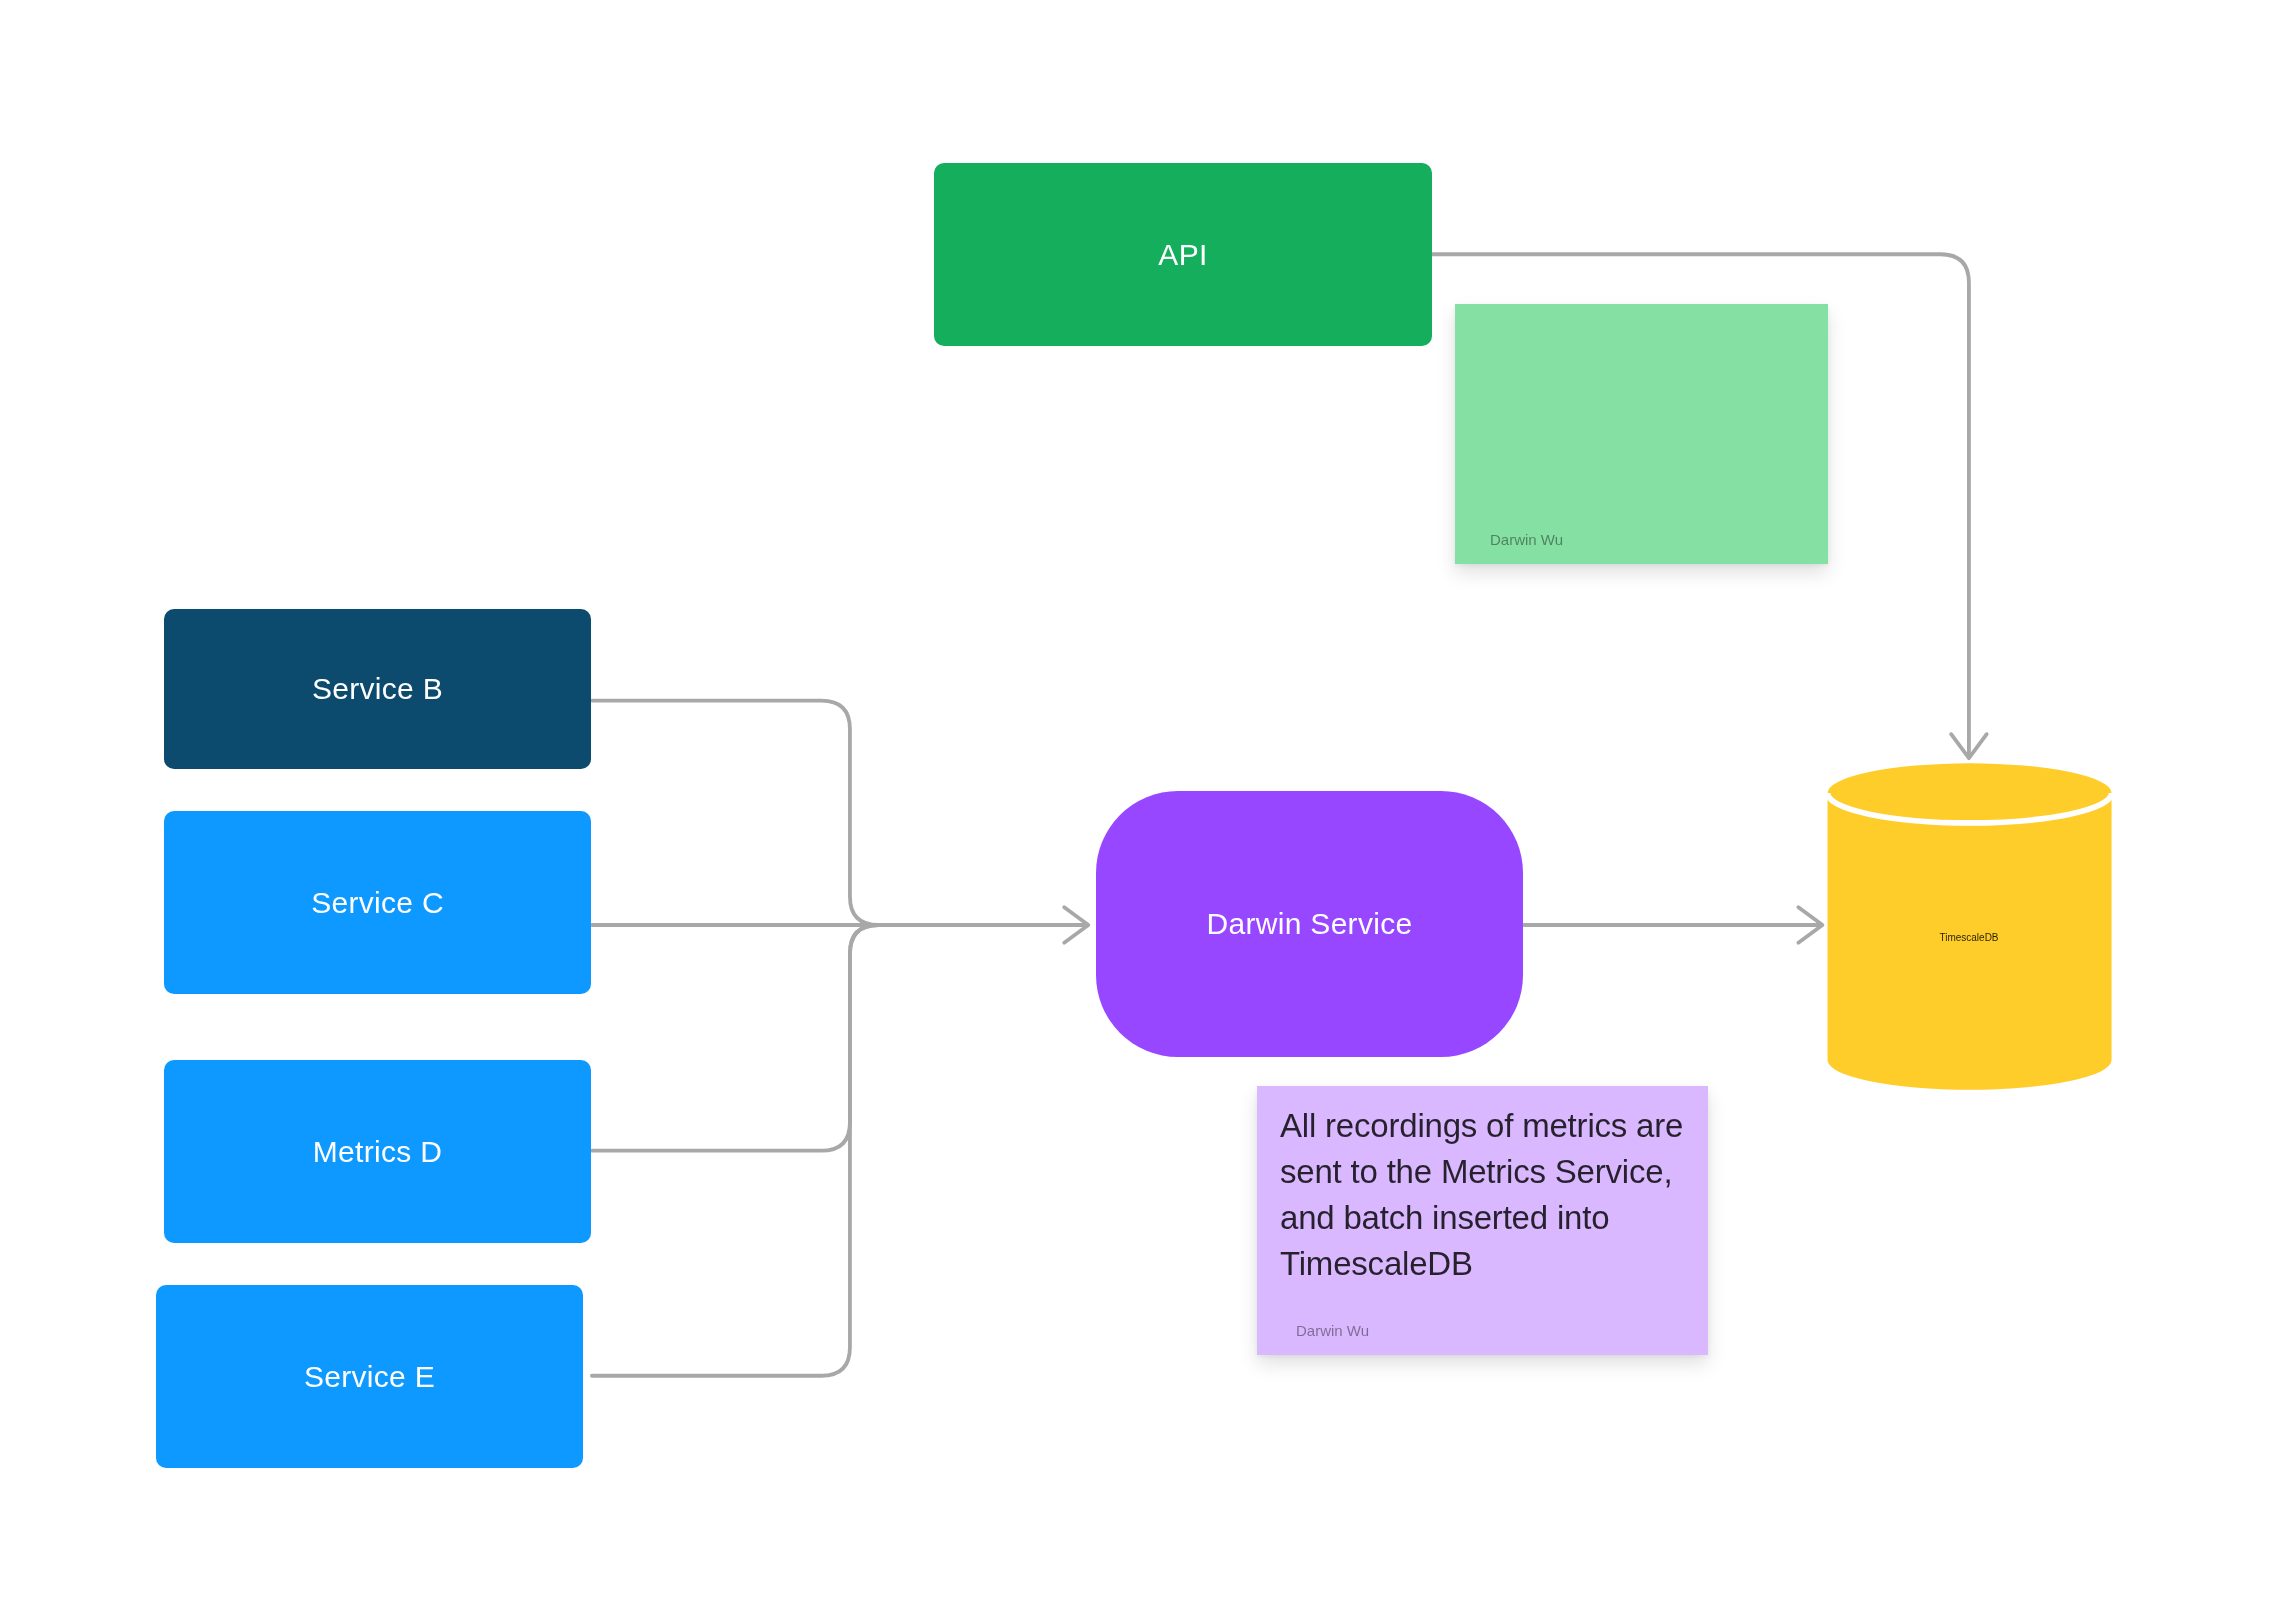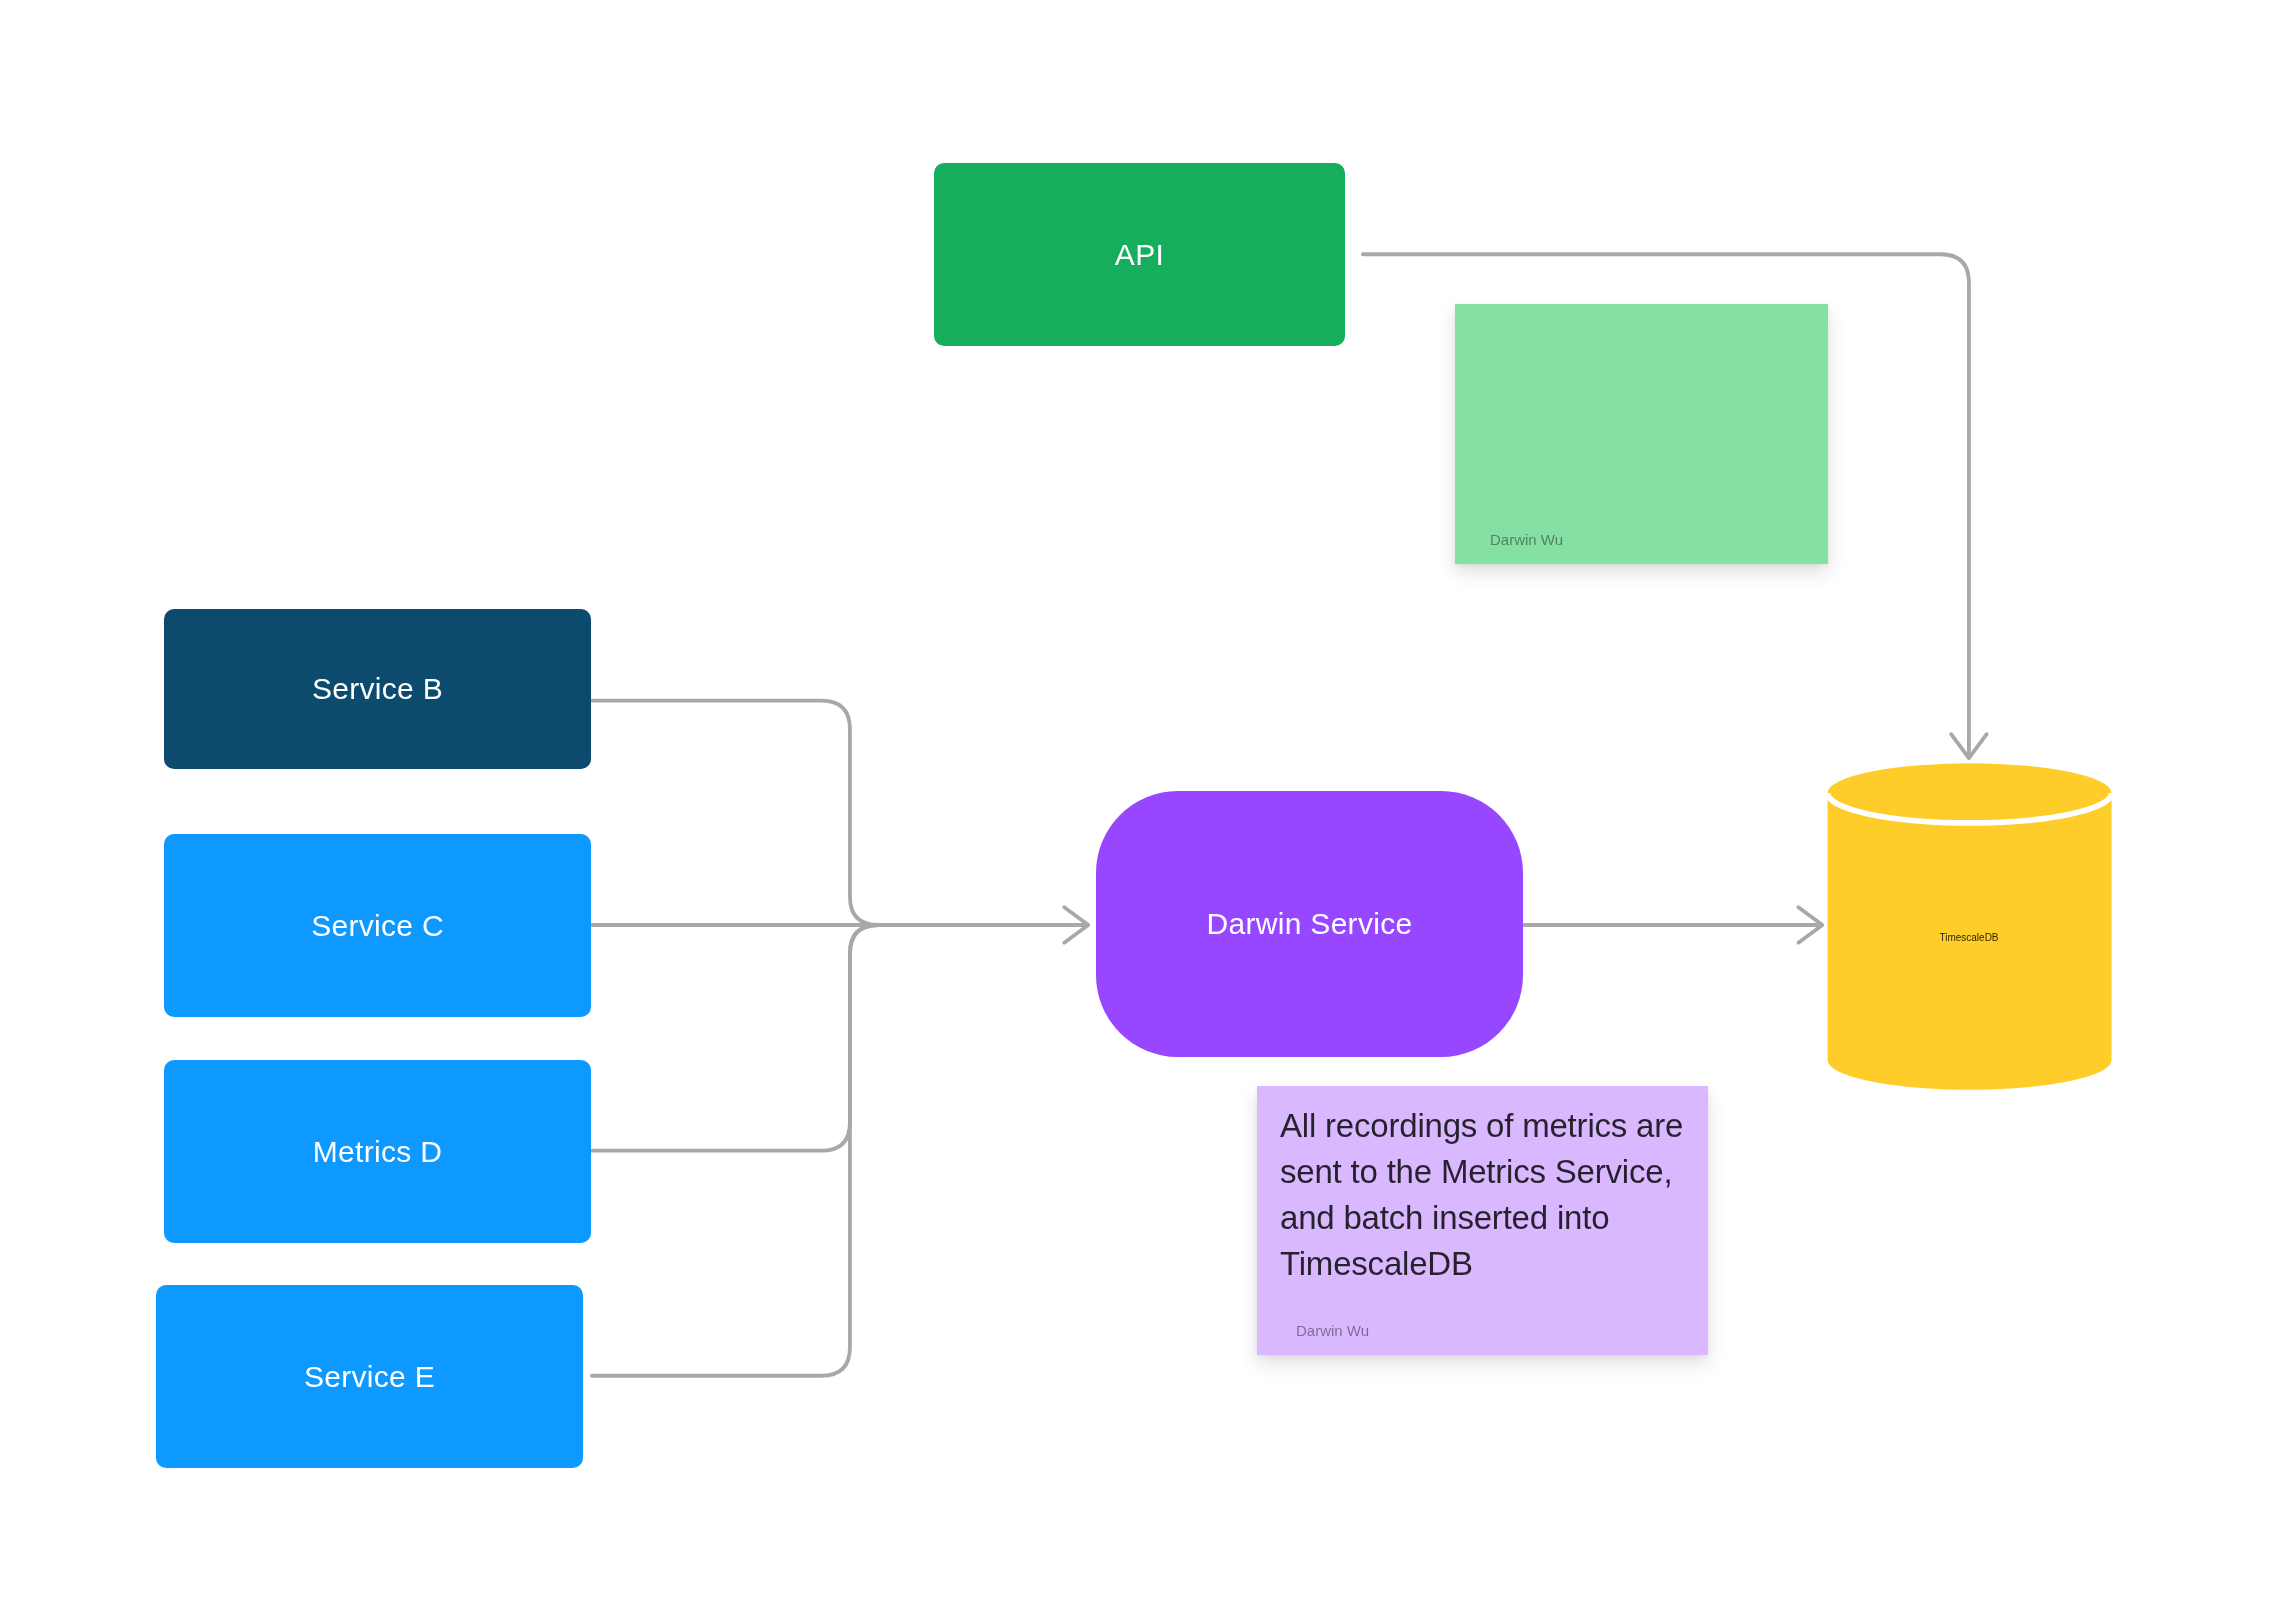--- a/index.html
+++ b/index.html
@@ -91,28 +91,28 @@
       <path d="M 2149 401 H 3060 Q 3105 401 3105 446 V 1192"></path>
       <polyline points="3077,1158 3105,1196 3133,1158"></polyline>
     </g>
 
     <g>
       <path d="M 2882 1251 A 224 47 0 0 1 3330 1251 L 3330 1672 A 224 47 0 0 1 2882 1672 Z" fill="#FFCD29"></path>
       <path fill="none" stroke-width="9" d="M 2882 1251 A 224 47 0 0 0 3330 1251" stroke="#FFFFFF"></path>
     </g>
   </svg>
 
-  <div class="node rect-node" style="left: 934px; top: 163px; width: 411px; height: 183px; background-color: rgb(20, 174, 92);">
+  <div class="node rect-node" style="left: 934px; top: 163px; width: 498px; height: 183px; background-color: rgb(20, 174, 92);">
     <span class="shape-label" style="color: rgb(255, 255, 255);">API</span>
   </div>
 
   <div class="node rect-node" style="left: 164px; top: 609px; width: 427px; height: 160px; background-color: #0c4a6e;">
     <span class="shape-label" style="color: rgb(255, 255, 255);">Service B</span>
   </div>
-  <div class="node rect-node" style="left: 164px; top: 834px; width: 427px; height: 183px; background-color: rgb(13, 153, 255);">
+  <div class="node rect-node" style="left: 164px; top: 811px; width: 427px; height: 183px; background-color: rgb(13, 153, 255);">
     <span class="shape-label" style="color: rgb(255, 255, 255);">Service C</span>
   </div>
   <div class="node rect-node" style="left: 164px; top: 1060px; width: 427px; height: 183px; background-color: rgb(13, 153, 255);">
     <span class="shape-label" style="color: rgb(255, 255, 255);">Metrics D</span>
   </div>
   <div class="node rect-node" style="left: 156px; top: 1285px; width: 427px; height: 183px; background-color: rgb(13, 153, 255);">
     <span class="shape-label" style="color: rgb(255, 255, 255);">Service E</span>
   </div>
 
   <div class="node metrics-node" style="left: 1096px; top: 791px; width: 427px; height: 266px; background-color: rgb(151, 71, 255);">

